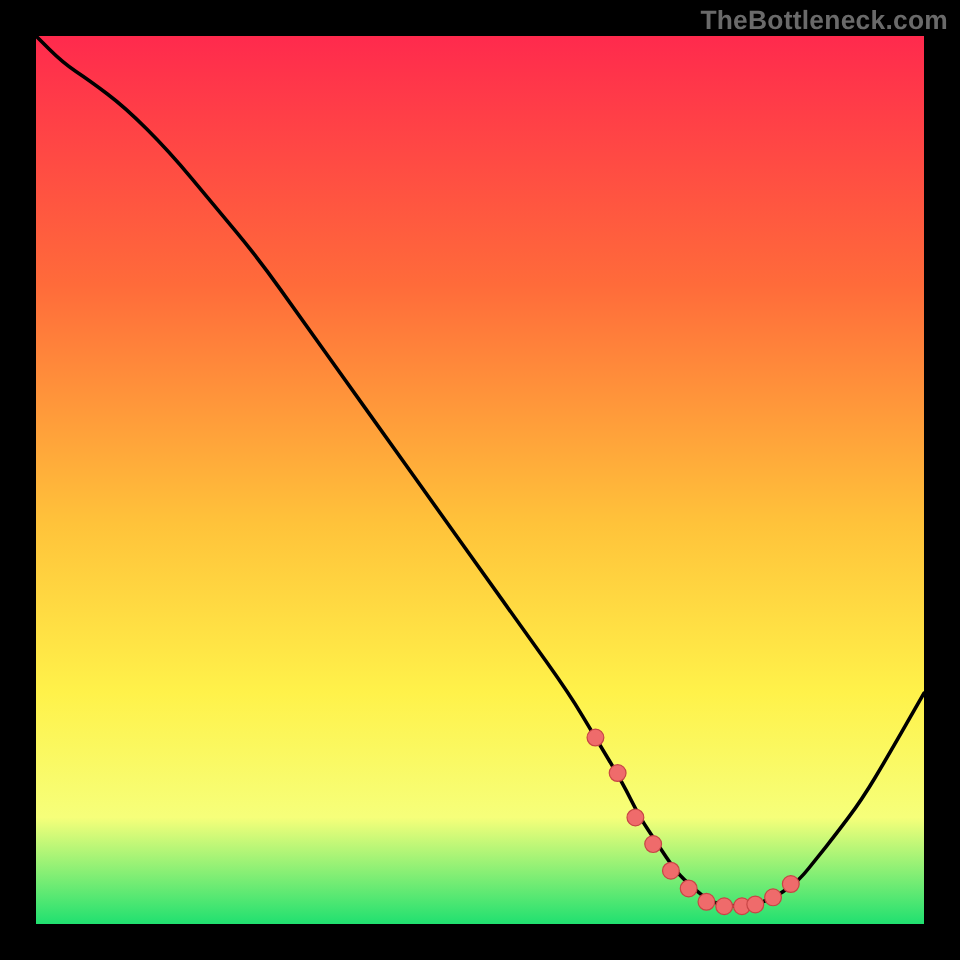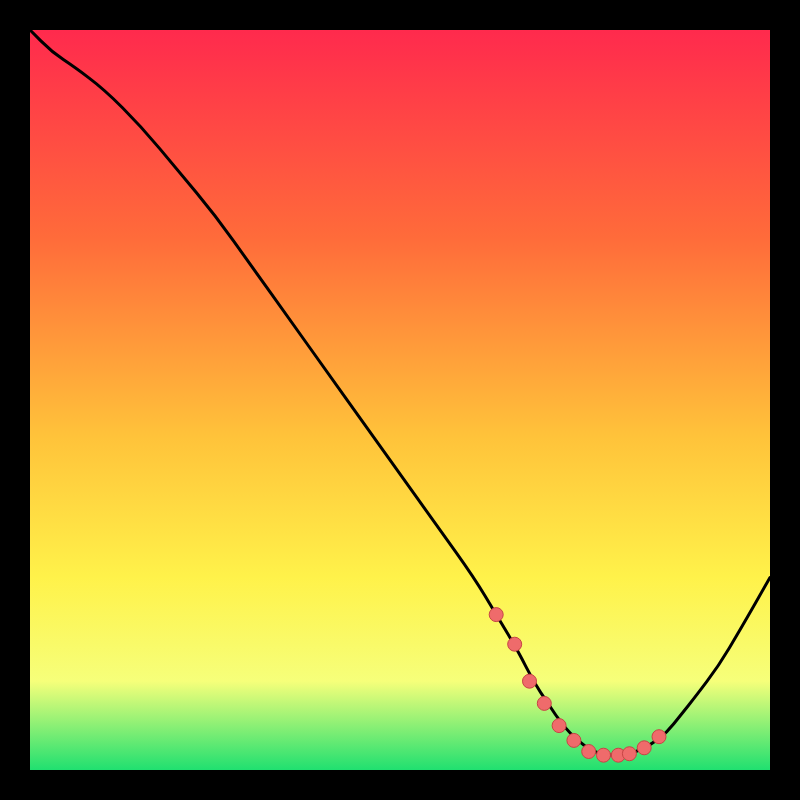--- a/index.html
+++ b/index.html
@@ -28,20 +28,21 @@
     width: 740px;
     height: 740px;
     overflow: hidden;
   }
   .plot svg { display: block; width: 100%; height: 100%; }
 </style>
 </head>
 <body>
 
 <div class="frame">
+  <div class="watermark">TheBottleneck.com</div>
 
   <div class="plot">
     <svg viewBox="0 0 740 740" preserveAspectRatio="none">
       <defs>
         <linearGradient id="bg-grad" x1="0" y1="0" x2="0" y2="1">
           <stop id="g0" offset="0%" stop-color="#ff2a4d"></stop>
           <stop id="g1" offset="28%" stop-color="#ff6b3a"></stop>
           <stop id="g2" offset="55%" stop-color="#ffc33a"></stop>
           <stop id="g3" offset="74%" stop-color="#fff24a"></stop>
           <stop id="g4" offset="88%" stop-color="#f6ff7a"></stop>

